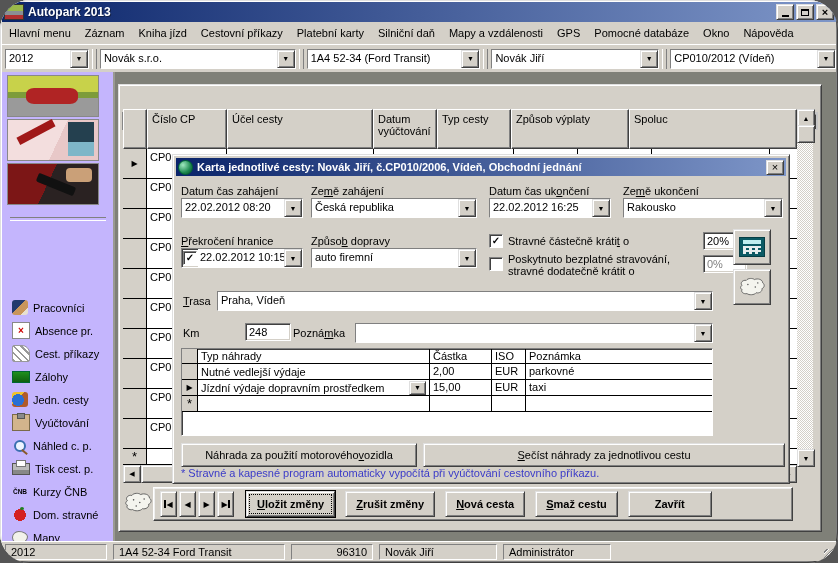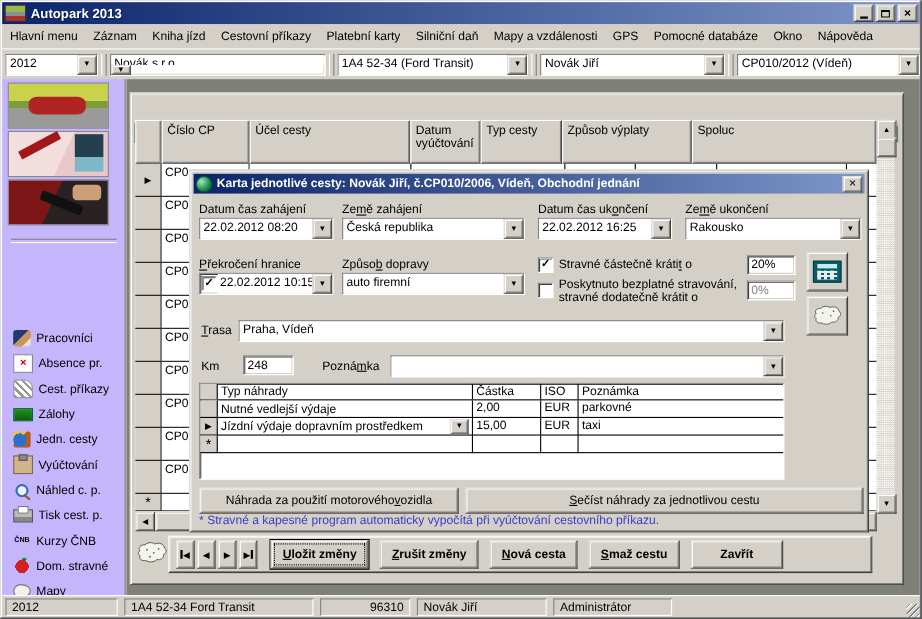--- a/index.html
+++ b/index.html
@@ -1,18 +1,18 @@
 <!DOCTYPE html>
 <html><head>
 <meta charset="utf-8">
 <style>
   html,body{margin:0;padding:0;background:#555;}
   #screen{position:relative;width:838px;height:563px;background:#d4d0c8;
     font-family:"Liberation Sans",sans-serif;font-size:11px;color:#000;overflow:hidden;
-    box-shadow:inset -1px -1px 0 #404040,inset 1px 1px 0 #dfdfdf,inset -2px -2px 0 #808080,inset 2px 2px 0 #fff;}
+    box-shadow:inset -1px -1px 0 #404040,inset 1px 1px 0 #dfdfdf,inset -2px -2px 0 #808080,inset 2px 2px 0 #fff;border-radius:30px;}
   .abs{position:absolute;}
   u{text-decoration:underline;}
   
   .raised{background:#d4d0c8;border:1px solid;border-color:#dfdfdf #404040 #404040 #dfdfdf;
     box-shadow:inset 1px 1px 0 #fff,inset -1px -1px 0 #808080;}
   .sunken{background:#fff;border:1px solid;border-color:#808080 #fff #fff #808080;
     box-shadow:inset 1px 1px 0 #404040,inset -1px -1px 0 #d4d0c8;}
   .btn{display:flex;align-items:center;justify-content:center;cursor:default;user-select:none;}
   .btn.bold{font-weight:bold;}
   .btn.default{box-shadow:0 0 0 1px #000,inset 1px 1px 0 #fff,inset -1px -1px 0 #808080;outline:1px dotted #000;outline-offset:-4px;}
@@ -122,21 +122,21 @@
   .dlg-title{position:absolute;left:3px;top:3px;width:610px;height:18px;
     background:linear-gradient(90deg,#0a246a,#7e96c8);display:flex;align-items:center;padding:0 2px;box-sizing:border-box;}
   .dlg-title .ttext{flex:1;color:#fff;font-weight:bold;margin-left:4px;white-space:nowrap;overflow:hidden;}
   .globe-icon{width:13px;height:13px;border-radius:50%;background:radial-gradient(circle at 4px 4px,#9fe8c0,#1d8a50 60%,#0a4a28);border:1px solid #063;}
   .lbl{position:absolute;white-space:nowrap;}
   .checkbox{width:12px;height:12px;background:#fff;border:1px solid;border-color:#808080 #fff #fff #808080;
     box-shadow:inset 1px 1px 0 #404040;display:inline-flex;align-items:center;justify-content:center;font-size:10px;box-sizing:content-box;}
   .checkbox.on::after{content:"✓";font-weight:bold;line-height:10px;}
   .pctinput{position:absolute;width:44px;height:18px;box-sizing:border-box;padding:1px 3px;
     font:11px "Liberation Sans",sans-serif;}
-  input.sunken{outline:none;}
+  input.sunken{outline:none;margin-left:24px;}
   .pctinput.disabled{color:#808080;}
   .toolbtn{width:36px;height:34px;}
   .calc-icon{width:24px;height:18px;background:#0b5a64;border:1px solid #063d44;position:relative;}
   .calc-icon::before{content:"";position:absolute;top:2px;left:3px;right:3px;height:4px;background:#bfeef0;}
   .calc-icon::after{content:"";position:absolute;left:3px;right:3px;top:8px;bottom:2px;
     background-image:repeating-linear-gradient(90deg,#fff 0 3px,transparent 3px 6px),repeating-linear-gradient(180deg,#fff 0 2px,transparent 2px 4px);
     background-blend-mode:multiply;opacity:.9;}
   .rtable{position:absolute;left:8px;top:193px;width:532px;height:88px;background:#fff;
     border:1px solid;border-color:#808080 #fff #fff #808080;box-shadow:inset 1px 1px 0 #404040;box-sizing:border-box;}
   .rrow{display:flex;height:16px;box-sizing:border-box;}
@@ -191,21 +191,21 @@
     <span class="menu-item">Okno</span>
     <span class="menu-item">Nápověda</span>
   </div>
 
   <div class="abs toolbar">
     <div class="combo sunken" style="width:84px;margin-left:3px;">
       <span class="ctext">2012</span>
       <span class="cbtn raised"></span>
     </div>
     <span class="grip"></span>
-    <div class="combo sunken" style="width:196px;flex-direction:column;">
+    <div class="combo sunken" style="width:196px;">
       <span class="ctext">Novák s.r.o.</span>
       <span class="cbtn raised"></span>
     </div>
     <span class="grip"></span>
     <div class="combo sunken" style="width:174px;">
       <span class="ctext">1A4 52-34 (Ford Transit)</span>
       <span class="cbtn raised"></span>
     </div>
     <span class="grip"></span>
     <div class="combo sunken" style="width:168px;">

